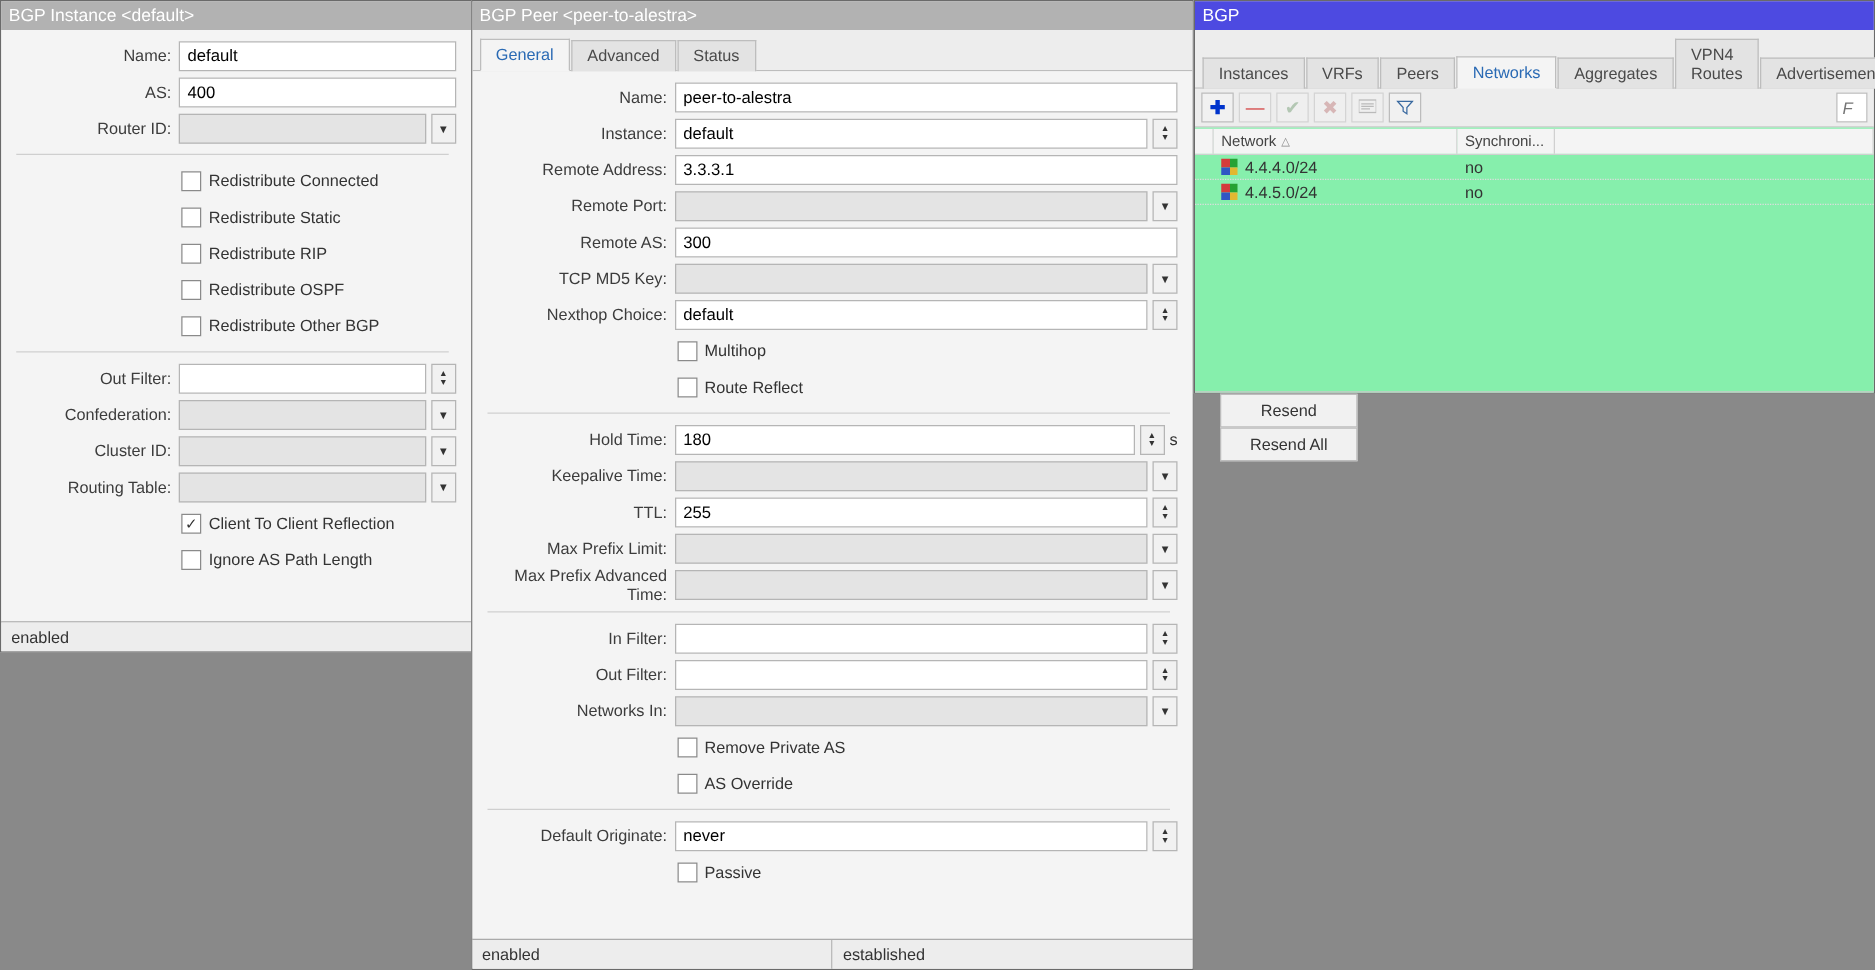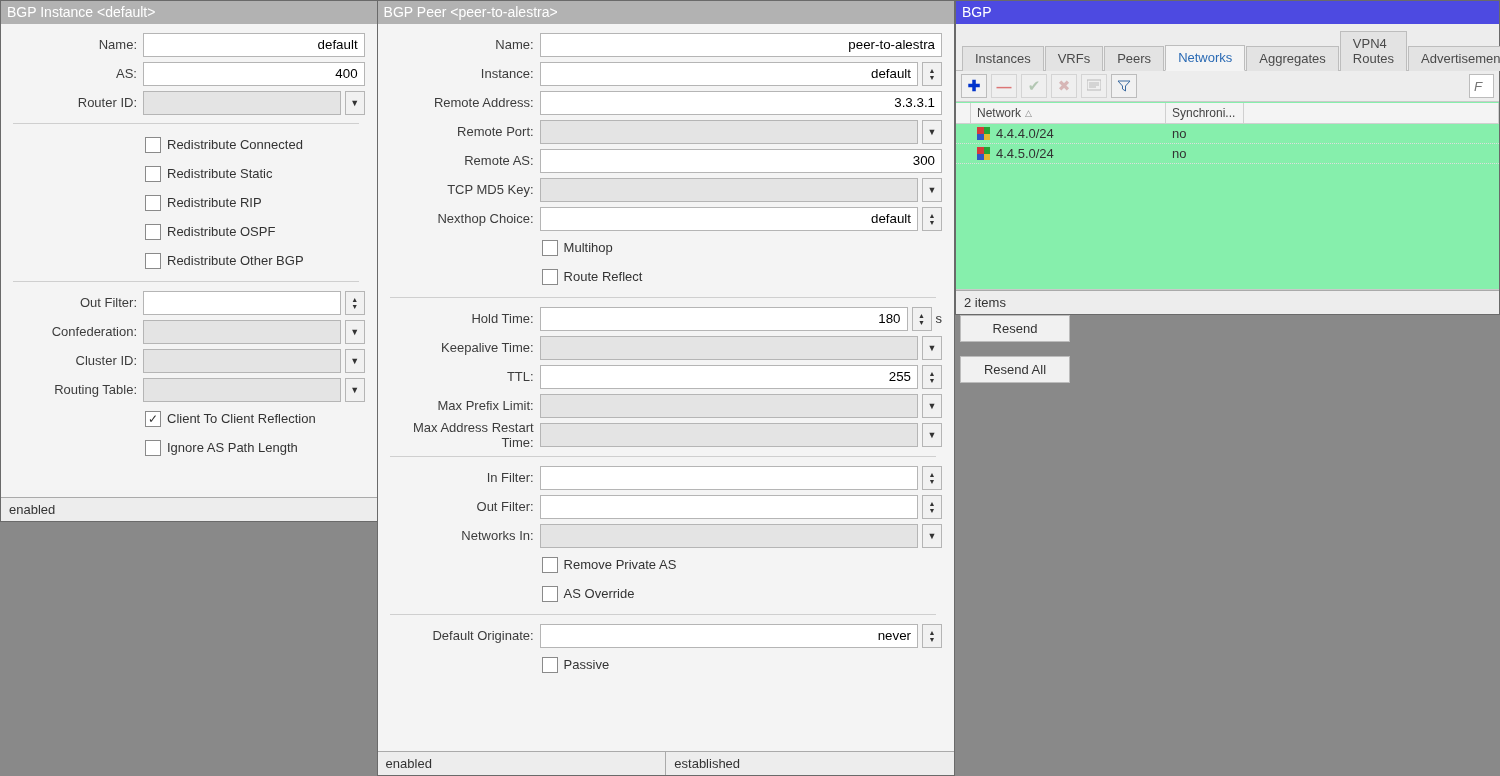--- a/index.html
+++ b/index.html
@@ -107,21 +107,21 @@
     display:flex; align-items:center; min-height:29px;
     padding:0 4px;
   }
   .flabel{
     width:136px; text-align:right; padding-right:6px; color:#3c3c3c;
   }
   .wide .flabel{ width:156px;}
   .fctrl{ flex:1; display:flex; align-items:center; gap:4px;}
   .inp {
     flex:1; height:24px; padding:2px 6px;
-    border:1px solid #b5b5b5; background:#fff;text-align:right;
+    border:1px solid #b5b5b5; background:#fff;
   }
   .inp.disabled{background:#e4e4e4;}
   .tri, .spin, .dbl {
     width:20px; height:24px;
     border:1px solid #b5b5b5; background:#f1f1f1;
     display:flex; align-items:center; justify-content:center;
     font-size:10px; color:#333; cursor:pointer;
   }
   .tri::after{content:"▼"; font-size:9px;}
   .dbl{flex-direction:column; font-size:7px;}
@@ -138,22 +138,22 @@
   .chk.checked::after{content:"✓";}
   
   .statusbars{display:flex;border-top:1px solid #aaa;}
   .status{
     flex:1; padding:4px 8px; background:#ededed;
     border-right:1px solid #aaa; font-size:13px;
   }
   .status:last-child{border-right:none;}
   
   .foot-buttons{
-    position:absolute; top:315px; left:0; width:120px;
-    padding:0 8px; display:flex; flex-direction:column; gap:14px; align-items:center;
+    position:absolute; top:315px; left:16px; width:120px;
+    padding:0 8px; display:flex; flex-direction:column; gap:0; align-items:center;
   }
   .btn{
     width:110px; padding:5px 0; text-align:center;
     background:#f1f1f1; border:1px solid #bcbcbc; cursor:pointer;
   }
   
   .form-body::-webkit-scrollbar{width:12px;}
   .form-body::-webkit-scrollbar-thumb{background:#c5c5c5;border-radius:2px;}
 </style>
 </head>
@@ -249,20 +249,25 @@
     </div>
     <div class="statusbars">
       <div class="status">enabled</div>
     </div>
   </div>
 
   <div class="panel p-peer">
     <div class="titlebar">
       <span>BGP Peer &lt;peer-to-alestra&gt;</span>
     </div>
+    <div class="tabs">
+      <div class="tab active">General</div>
+      <div class="tab">Advanced</div>
+      <div class="tab">Status</div>
+    </div>
     <div class="form-body wide">
       <div class="frow">
           <div class="flabel">Name:</div>
         <div class="fctrl">
             <input class="inp" value="peer-to-alestra" style="">
           </div>
         </div>
       <div class="frow">
           <div class="flabel">Instance:</div>
         <div class="fctrl">
@@ -347,21 +352,21 @@
           </div>
         </div>
       <div class="frow">
           <div class="flabel">Max Prefix Limit:</div>
         <div class="fctrl">
             <input class="inp disabled" style="">
             <div class="tri"></div>
           </div>
         </div>
       <div class="frow">
-          <div class="flabel">Max Address Restart Time:</div>
+          <div class="flabel">Max Prefix Advanced Time:</div>
         <div class="fctrl">
             <input class="inp disabled" style="">
             <div class="tri"></div>
           </div>
         </div>
       <div class="sep"></div>
       <div class="frow">
           <div class="flabel">In Filter:</div>
         <div class="fctrl">
             <input class="inp" style="">
@@ -488,23 +493,20 @@
                   <span></span>
                   <span></span>
                 </span>
                 <span>4.4.5.0/24</span>
               </div>
               <div class="cell colB">no</div>
               <div class="cell colC"></div>
             </div>
           </div>
       </div>
-      <div class="statusbars">
-        <div class="status">2 items</div>
-      </div>
     </div>
     <div class="foot-buttons">
       <div class="btn">Resend</div>
       <div class="btn">Resend All</div>
     </div>
   </div>
 
 </div>
 
 </body></html>

